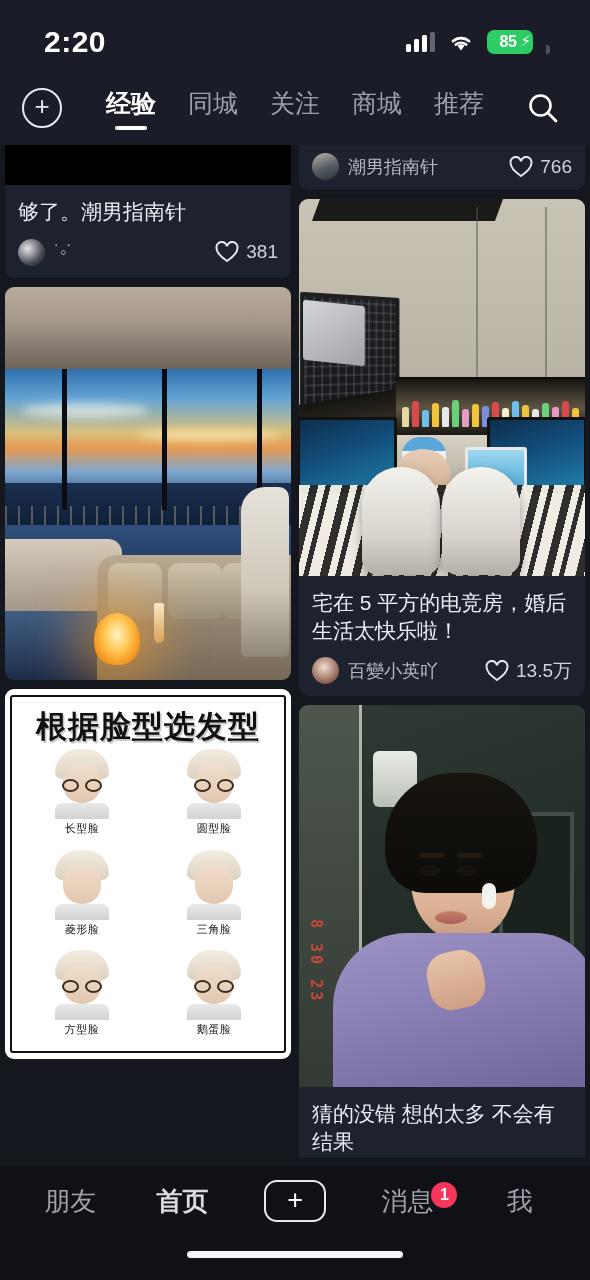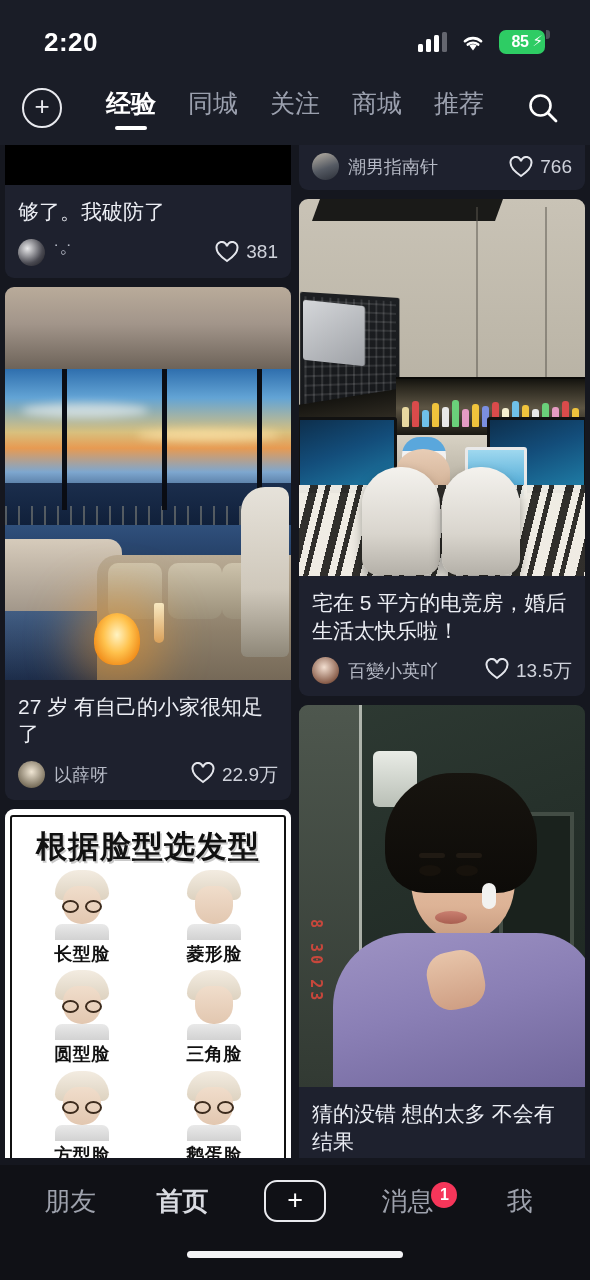--- a/index.html
+++ b/index.html
@@ -10,30 +10,30 @@
     color:#fff;
     -webkit-font-smoothing:antialiased;
   }
 
   
   .statusbar{
     height:70px; background:#1a1d27;
     display:flex; align-items:center; justify-content:space-between;
     padding:14px 40px 0 44px;
   }
-  .status-time{ font-size:26px; font-weight:600; letter-spacing:.5px; }
+  .status-time{ font-size:30px; font-weight:600; letter-spacing:.5px; }
   .status-right{ display:flex; align-items:center; gap:13px; }
   .signal{ display:flex; align-items:flex-end; gap:3px; height:20px; }
   .signal i{ display:block; width:5px; background:#fff; border-radius:1.5px; }
   .signal i:nth-child(1){ height:8px; }
   .signal i:nth-child(2){ height:13px; }
   .signal i:nth-child(3){ height:17px; }
   .signal i:nth-child(4){ height:20px; background:#64666f; }
   .wifi svg{ display:block; }
-  .battery{ position:relative; display:flex; align-items:flex-start; }
+  .battery{ position:relative; display:flex; align-items:flex-end;gap:12px; }
   .batt-body{
     width:46px;height:24px;border-radius:7px;background:#2ecc64;
     display:flex;align-items:center;justify-content:center;
     position:relative;
   }
   .batt-level{ font-size:16px; font-weight:700; color:#fff; letter-spacing:-.3px;
     position:relative; left:-2px; }
   .batt-bolt{ position:absolute; right:2px; top:3px; font-size:15px; color:#fff;
     line-height:1; }
   .batt-cap{ width:4px;height:9px;background:#4d5059;border-radius:0 3px 3px 0;
@@ -73,21 +73,21 @@
   .card-media{ width:100%; display:block; position:relative; overflow:hidden; }
   .card-body{ padding:13px 13px 12px; }
   .card-title{ font-size:21px; line-height:1.32; color:#eceef4; font-weight:400; }
   .card-meta{ display:flex; align-items:center; justify-content:space-between;
     margin-top:13px; }
   .author{ display:flex; align-items:center; gap:9px; min-width:0; }
   .avatar{ width:27px;height:27px;border-radius:50%; flex:none;
     background:#555a68; overflow:hidden; position:relative; }
   .author-name{ font-size:18px; color:#b6bac6; white-space:nowrap;
     overflow:hidden; text-overflow:ellipsis; max-width:170px; }
-  .likes{ display:flex; gap:7px; flex:none; }
+  .likes{ display:flex; align-items:center; gap:7px; flex:none; }
   .like-count{ font-size:19px; color:#cfd2db; }
 
   
   .media-black{ height:40px; background:#000; }
 
   
   .media-living{ height:393px; background:#0c1422; }
   .lv-ceiling{ position:absolute; top:0;left:0;right:0;height:82px;
     background:linear-gradient(180deg,#b9ab9a 0%,#a2958a 45%,#6d6359 100%); }
   .lv-sky{ position:absolute; top:82px;left:0;right:0;height:132px;
@@ -151,21 +151,21 @@
     border-radius:28px 28px 8px 8px; }
   .fs-skin{ position:absolute; left:12px; right:12px; top:16px; bottom:16px;
     background:linear-gradient(180deg,#f0ddcb,#e2c7b0); border-radius:40% 40% 48% 48%; }
   .fs-glass{ position:absolute; left:10px; right:10px; top:30px; height:13px; }
   .fs-glass i{ position:absolute; top:0; width:17px;height:13px;
     border:2px solid #3b2a1c; border-radius:50%; }
   .fs-glass i:first-child{ left:1px; }
   .fs-glass i:last-child{ right:1px; }
   .fs-shirt{ position:absolute; left:4px; right:4px; bottom:0; height:16px;
     background:linear-gradient(180deg,#e9e9e9,#d2d2d2); border-radius:7px 7px 0 0; }
-  .fs-label{ font-size:18px; font-weight:700; color:#111; margin-top:2px;
+  .fs-label{ font-size:11px; font-weight:400; color:#111; margin-top:2px;
     letter-spacing:.5px; }
 
   
   .media-game{ height:377px; background:#2a2a28; }
   .gm-wall{ position:absolute; inset:0;
     background:linear-gradient(180deg,#c9c3b6 0%,#bdb7a9 38%,#a49e92 100%); }
   .gm-ceil{ position:absolute; left:6%; right:30%; top:0; height:22px;
     background:#1a1a18; transform:skewX(-20deg); }
   .gm-panel{ position:absolute; top:8px; bottom:48%; width:2px;
     background:rgba(90,86,78,.5); }
@@ -322,21 +322,21 @@
   </div>
 </div>
 
 <div class="feed">
 
   <div class="col">
 
     <div class="card flat">
       <div class="card-media media-black"></div>
       <div class="card-body">
-        <div class="card-title">够了。我破防了</div>
+        <div class="card-title">够了。潮男指南针</div>
         <div class="card-meta">
           <div class="author">
             <span class="avatar" style="background:radial-gradient(circle at 35% 35%,#e8e8ea,#4a4a52 60%,#15151a)"></span>
             <span class="author-name">˙◦˙</span>
           </div>
           <div class="likes">
             <svg width="24" height="22" viewBox="0 0 24 22">
               <path d="M12 20 C4 14.5 1.6 10.6 1.6 7.3 A5.3 5.3 0 0 1 12 5.2 A5.3 5.3 0 0 1 22.4 7.3 C22.4 10.6 20 14.5 12 20 Z" fill="none" stroke="#e4e6ec" stroke-width="2"></path>
             </svg>
             <span class="like-count">381</span>
@@ -356,73 +356,58 @@
         <div class="lv-floor"></div>
         <div class="lv-sofa-l"></div>
         <div class="lv-sofa-r"></div>
         <div class="lv-cushion" style="left:36%"></div>
         <div class="lv-cushion" style="left:57%"></div>
         <div class="lv-cushion" style="left:76%"></div>
         <div class="lv-lamp"></div>
         <div class="lv-glass"></div>
         <div class="lv-plant"></div>
       </div>
-      <div class="card-body">
-        <div class="card-title">27 岁 有自己的小家很知足了</div>
-        <div class="card-meta">
-          <div class="author">
-            <span class="avatar" style="background:radial-gradient(circle at 50% 40%,#f0e6d4,#7d7360 70%,#2b2a26)"></span>
-            <span class="author-name">以薛呀</span>
-          </div>
-          <div class="likes">
-            <svg width="24" height="22" viewBox="0 0 24 22">
-              <path d="M12 20 C4 14.5 1.6 10.6 1.6 7.3 A5.3 5.3 0 0 1 12 5.2 A5.3 5.3 0 0 1 22.4 7.3 C22.4 10.6 20 14.5 12 20 Z" fill="none" stroke="#e4e6ec" stroke-width="2"></path>
-            </svg>
-            <span class="like-count">22.9万</span>
-          </div>
-        </div>
-      </div>
     </div>
 
     <div class="card">
       <div class="card-media media-face">
         <div class="fs-inner">
           <div class="fs-title">根据脸型选发型</div>
           <div class="fs-grid">
             <div class="fs-cell">
               <div class="fs-face">
                 <div class="fs-hair"></div>
                   <div class="fs-skin"></div>
                 <div class="fs-glass">
                     <i></i>
                     <i></i>
                   </div>
                   <div class="fs-shirt"></div>
               </div>
               <div class="fs-label">长型脸</div>
             </div>
+            <div class="fs-cell">
+              <div class="fs-face">
+                <div class="fs-hair"></div>
+                  <div class="fs-skin"></div>
+                <div class="fs-glass">
+                    <i></i>
+                    <i></i>
+                  </div>
+                  <div class="fs-shirt"></div>
+              </div>
+              <div class="fs-label">圆型脸</div>
+            </div>
             <div class="fs-cell noglass">
               <div class="fs-face">
                 <div class="fs-hair"></div>
                   <div class="fs-skin"></div>
                 <div class="fs-shirt"></div>
               </div>
               <div class="fs-label">菱形脸</div>
-            </div>
-            <div class="fs-cell">
-              <div class="fs-face">
-                <div class="fs-hair"></div>
-                  <div class="fs-skin"></div>
-                <div class="fs-glass">
-                    <i></i>
-                    <i></i>
-                  </div>
-                  <div class="fs-shirt"></div>
-              </div>
-              <div class="fs-label">圆型脸</div>
             </div>
             <div class="fs-cell noglass">
               <div class="fs-face">
                 <div class="fs-hair"></div>
                   <div class="fs-skin"></div>
                 <div class="fs-shirt"></div>
               </div>
               <div class="fs-label">三角脸</div>
             </div>
             <div class="fs-cell">

